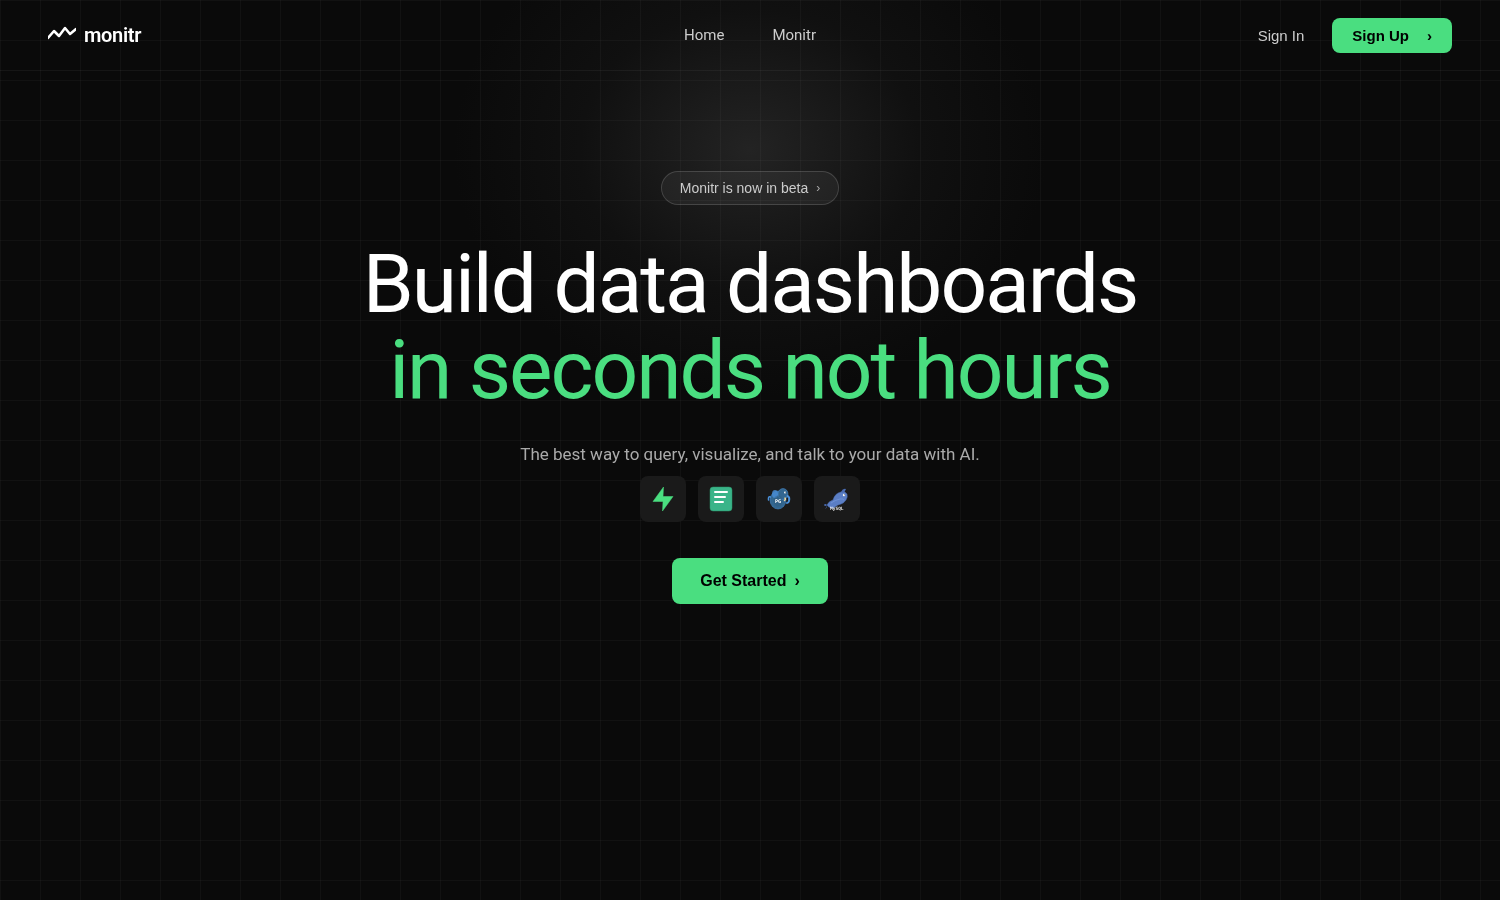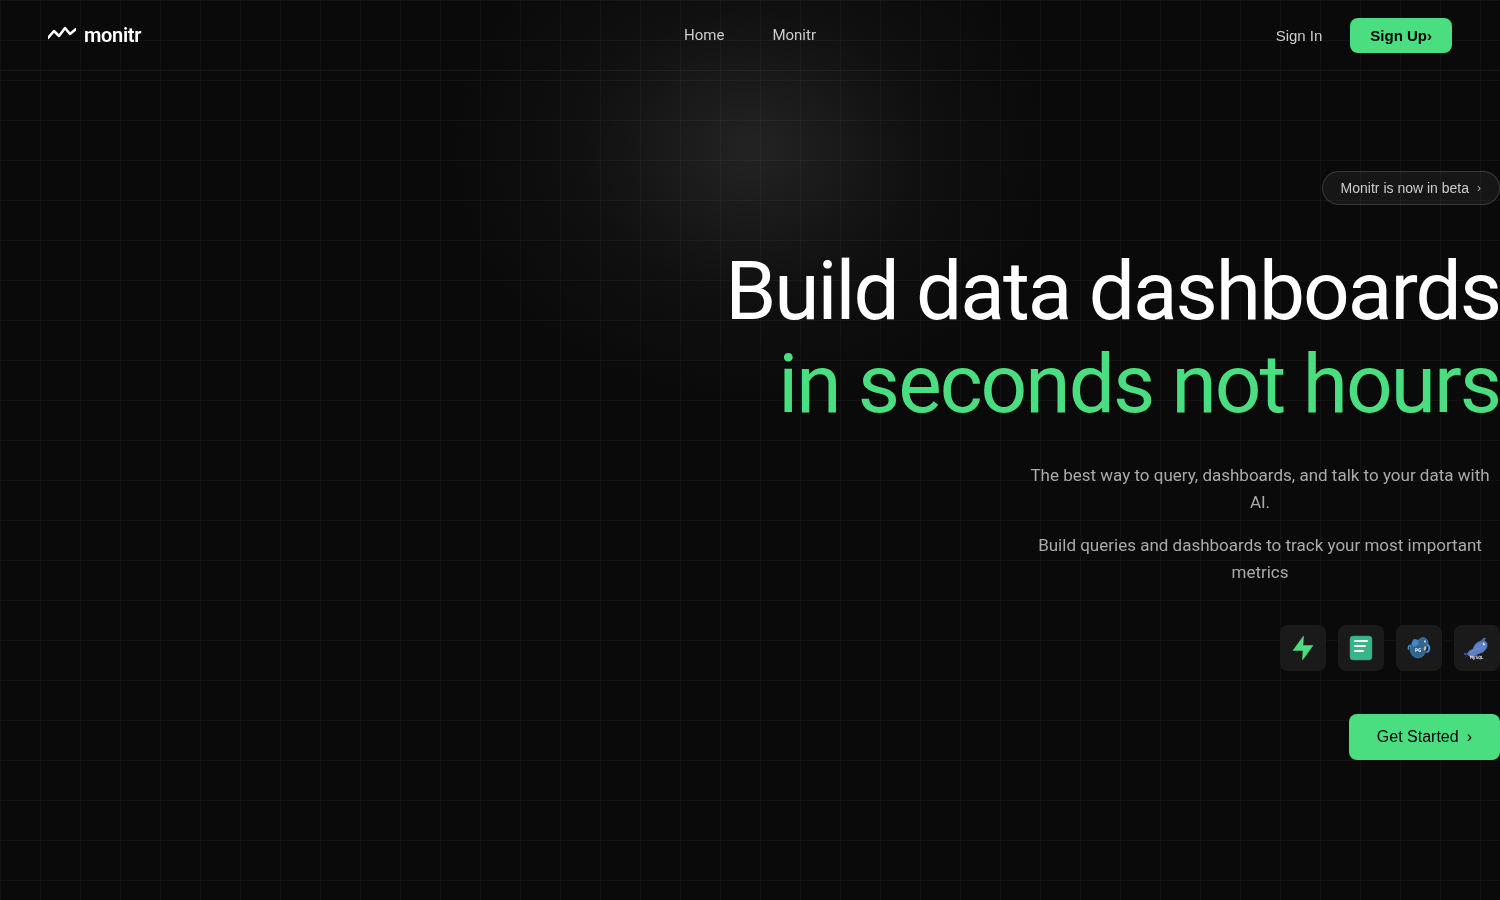--- a/index.html
+++ b/index.html
@@ -116,34 +116,33 @@
       background-color: #4ade80;
       color: #000000;
       border: none;
       padding: 9px 20px;
       border-radius: 8px;
       font-size: 15px;
       font-weight: 600;
       cursor: pointer;
       display: flex;
       align-items: center;
-      gap: 0;
+      gap: 18px;
     }
 
     
     .hero {
       position: relative;
       z-index: 5;
       display: flex;
       flex-direction: column;
-      align-items: flex-end;
+      align-items: center;
       justify-content: center;
       padding-top: 100px;
       text-align: center;
-      gap: 7px;
     }
 
     .beta-badge {
       display: inline-flex;
       align-items: center;
       gap: 8px;
       background: rgba(255,255,255,0.05);
       border: 1px solid rgba(255,255,255,0.15);
       border-radius: 999px;
       padding: 8px 18px;
@@ -225,21 +224,21 @@
       background: #1a1a1a;
     }
 
     .btn-get-started {
       background-color: #4ade80;
       color: #000000;
       border: none;
       padding: 14px 28px;
       border-radius: 8px;
       font-size: 16px;
-      font-weight: 400;
+      font-weight: 700;
       cursor: pointer;
       display: inline-flex;
       align-items: center;
       gap: 8px;
     }
   </style>
 </head>
 <body>
 
 <nav class="navbar">
@@ -266,22 +265,21 @@
 
 <section class="hero">
   <button class="beta-badge">
     <span>Monitr is now in beta</span>
     <span class="beta-badge-chevron">›</span>
   </button>
 
   <h1 class="hero-title-line1">Build data dashboards</h1>
   <h1 class="hero-title-line2">in seconds not hours</h1>
 
-  <p class="hero-subtitle">The best way to query, dashboards, and talk to your data with AI.</p>
-  <p class="hero-subtitle2">Build queries and dashboards to track your most important metrics</p>
+  <p class="hero-subtitle">The best way to query, visualize, and talk to your data with AI.</p>
 
   <div class="tech-icons">
 
     <div class="tech-icon tech-icon-supabase">
       <svg width="30" height="30" viewBox="0 0 30 30" fill="none" xmlns="http://www.w3.org/2000/svg">
         <path d="M15.5 3L5 17.5H15L14.5 27L25 12.5H15L15.5 3Z" fill="#4ade80" stroke="#4ade80" stroke-width="0.5" stroke-linejoin="round"></path>
       </svg>
     </div>
 
     <div class="tech-icon tech-icon-notion">

